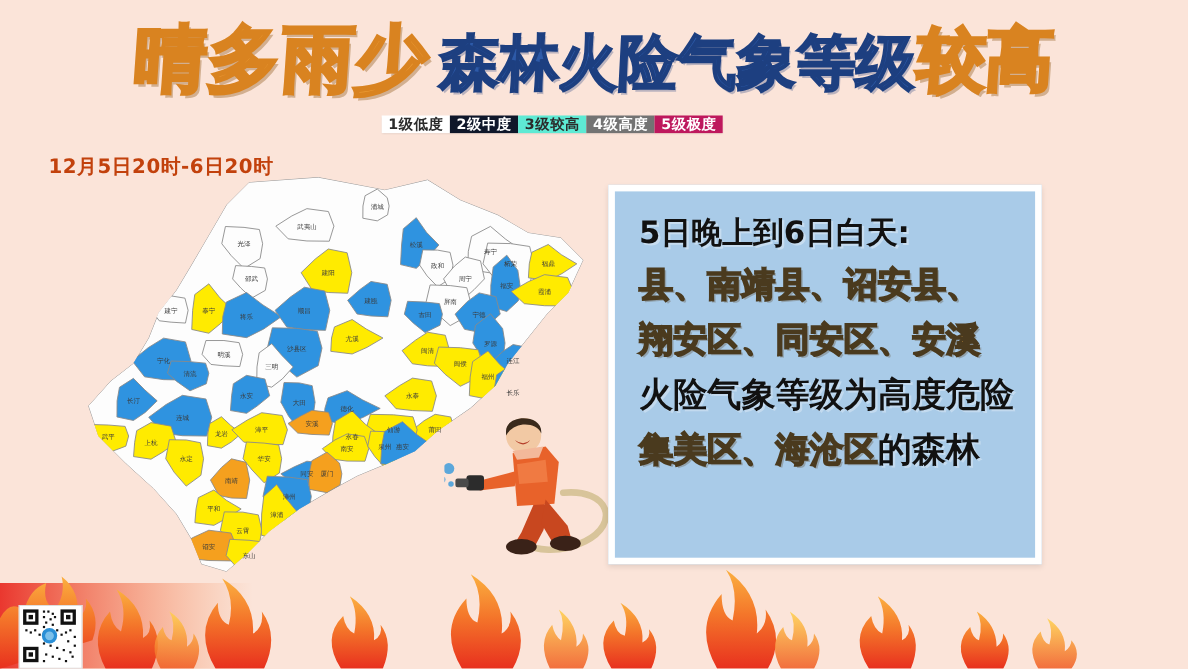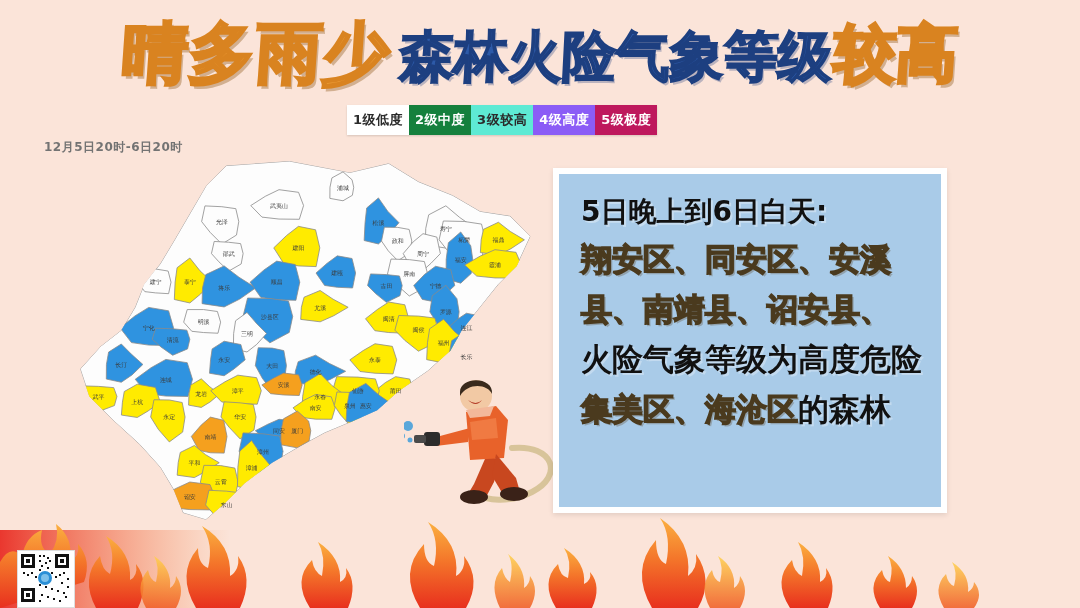--- a/index.html
+++ b/index.html
@@ -40,34 +40,34 @@
     -webkit-text-stroke:3px #d98320;
     text-shadow:3px 4px 0 rgba(160,110,55,.45);
     font-family:"DejaVu Sans","Liberation Sans",sans-serif;
     margin-left:2px;
     transform:skewX(-4deg);
   }
 
   
   .legend{
     position:absolute;left:347px;top:105px;
-    display:flex;height:30px;align-items:stretch;
+    display:flex;height:16px;align-items:stretch;
     box-shadow:0 1px 2px rgba(0,0,0,.15);
   }
   .legend .seg{
     display:flex;align-items:center;justify-content:center;
     font-size:13px;font-weight:bold;padding:0 6px;
     font-family:"DejaVu Sans","Liberation Sans",sans-serif;
     letter-spacing:.5px;
   }
 
   
   .date-label{
     position:absolute;left:44px;top:139px;
-    font-size:12px;font-weight:bold;color:#737373;
+    font-size:18px;font-weight:bold;color:#c2410c;
     letter-spacing:.5px;
     font-family:"DejaVu Sans","Liberation Sans",sans-serif;
   }
 
   
   .map-wrap{position:absolute;left:55px;top:155px;width:480px;height:380px;}
   .map-wrap svg{display:block;}
   .mlabel{font-size:5.2px;fill:#3a3a3a;font-family:"DejaVu Sans",sans-serif;}
 
   
@@ -124,23 +124,23 @@
 <div id="poster">
 
   <div class="title-row">
     <span class="t-orange">晴多雨少</span>
     <span class="t-blue">森林火险气象等级</span>
     <span class="t-orange2">较高</span>
   </div>
 
   <div class="legend" id="legend">
       <div class="seg" style="background: rgb(255, 255, 255); color: rgb(43, 43, 43);">1级低度</div>
-      <div class="seg" style="background: #15803d; color: rgb(255, 255, 255);">2级中度</div>
+      <div class="seg" style="background: #0f172a; color: rgb(255, 255, 255);">2级中度</div>
       <div class="seg" style="background: #5eead4; color: rgb(43, 43, 43);">3级较高</div>
-      <div class="seg" style="background: #8b5cf6; color: rgb(255, 255, 255);">4级高度</div>
+      <div class="seg" style="background: #737373; color: rgb(255, 255, 255);">4级高度</div>
       <div class="seg" style="background: #be185d; color: rgb(255, 255, 255);">5级极度</div>
     </div>
 
   <div class="date-label">12月5日20时-6日20时</div>
 
   <div class="map-wrap">
     <svg width="480" height="380" viewBox="0 0 420 330">
       <g id="map-shapes" stroke="#8a8a8a" stroke-width="0.7" clip-path="url(#prov)">
           <clipPath id="prov">
             <path d="M150 8 L205 4 L258 14 L292 6 L318 22 L348 34 L372 48 L398 52 L416 70 L404 96 L388 112 L372 132 L356 152 L346 170 L326 188 L300 206 L282 222 L260 232 L236 242 L214 254 L190 268 L166 286 L148 304 L132 318 L112 312 L104 292 L92 272 L74 252 L52 232 L30 210 L22 186 L40 166 L58 152 L70 132 L78 112 L92 94 L104 74 L118 50 L132 26 Z"></path>
@@ -303,22 +303,22 @@
         <circle cx="4" cy="60" r="5"></circle>
           <circle cx="-2" cy="70" r="3"></circle>
         <circle cx="6" cy="74" r="2.5"></circle>
       </g>
     </svg>
   </div>
 
   <div class="infobox">
     <div class="ib-line ib-head">5日晚上到6日白天:</div>
     <div id="ib-body">
+        <div class="ib-line"><span class="hl">县、南靖县、诏安县、</span></div>
         <div class="ib-line"><span class="hl">翔安区、同安区、安溪</span></div>
-        <div class="ib-line"><span class="hl">县、南靖县、诏安县、</span></div>
         <div class="ib-line"><span class="nm">火险气象等级为高度危险</span></div>
         <div class="ib-line"><span class="hl">集美区、海沧区</span><span class="nm">的森林</span></div>
       </div>
   </div>
 
   <svg class="flames" viewBox="0 0 1080 120" preserveAspectRatio="none">
     <defs>
       <linearGradient id="fg1" x1="0" y1="1" x2="0" y2="0">
         <stop offset="0%" stop-color="#e8301e"></stop>
         <stop offset="55%" stop-color="#f4762a"></stop>

